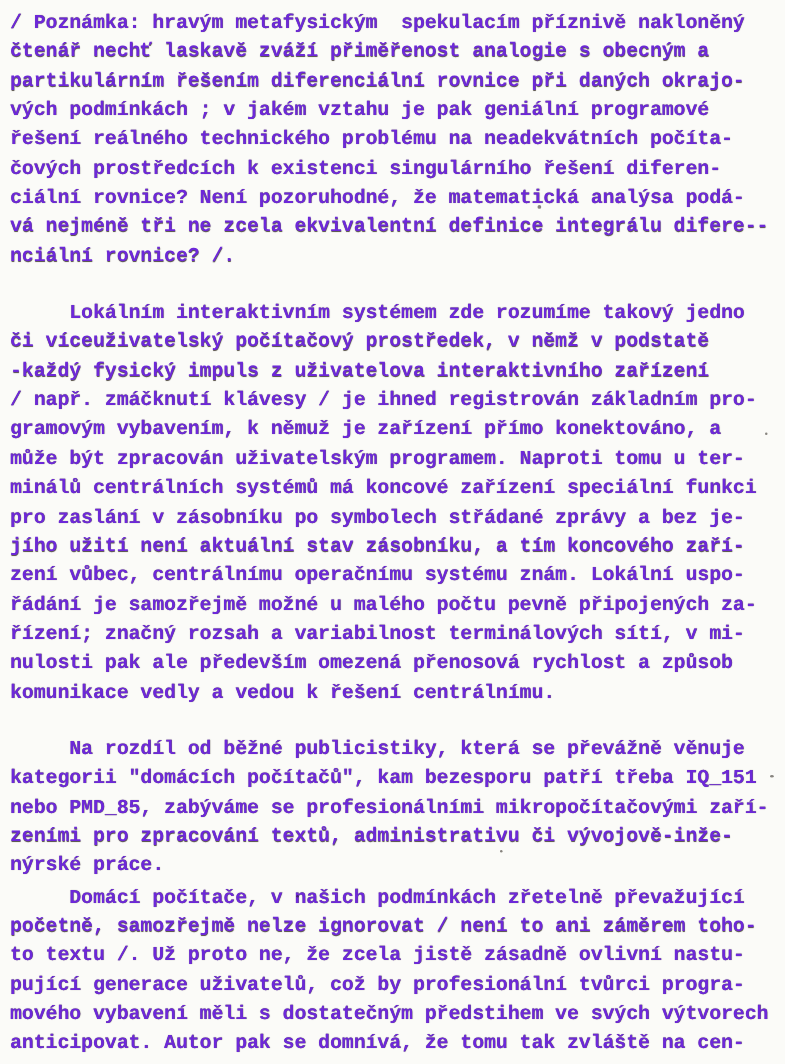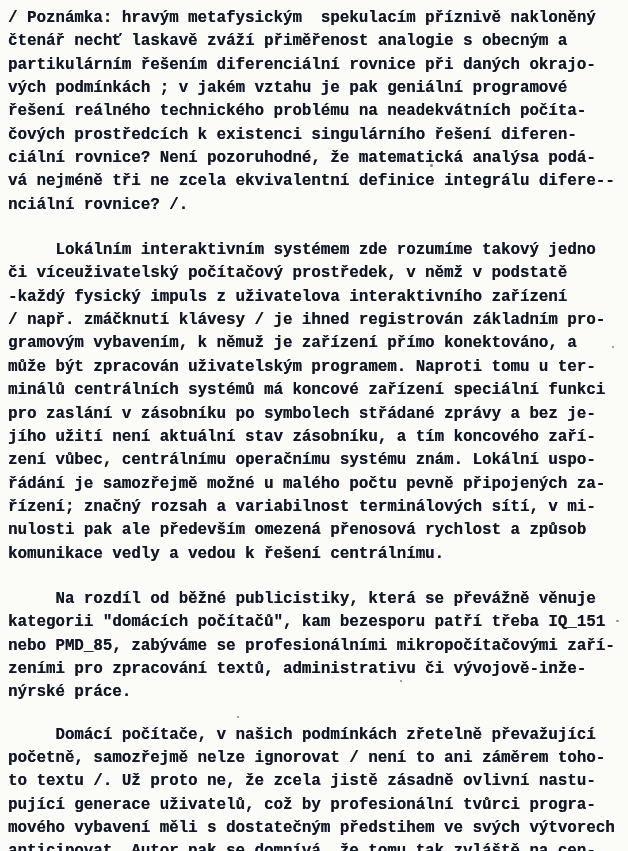--- a/index.html
+++ b/index.html
@@ -15,29 +15,29 @@
   }
   .page {
     box-sizing: border-box;
     width: 628px;
     height: 851px;
     padding: 7px 4px 0 8px;
     font-family: "Liberation Mono", "DejaVu Sans Mono", monospace;
     font-weight: 700;
     font-size: 15.8px;
     line-height: 23.35px;
-    color: #0f172a;
+    color: #6d28d9;
     text-shadow: 0.2px 0.2px 0.6px rgba(30, 22, 12, 0.75);
   }
   .page p {
     margin: 0 0 22px 0;
     white-space: pre-wrap;
   }
   .page p.para-3 {
-    margin-bottom: 19px;
+    margin-bottom: 2px;
   }
   .page p.para-4 {
     margin-bottom: 0;
   }
   .speck {
     position: absolute;
     background: rgba(40, 35, 28, 0.55);
     border-radius: 50%;
   }
   .speck.s1 { left: 430px; top: 164px; width: 3px; height: 3px; }

